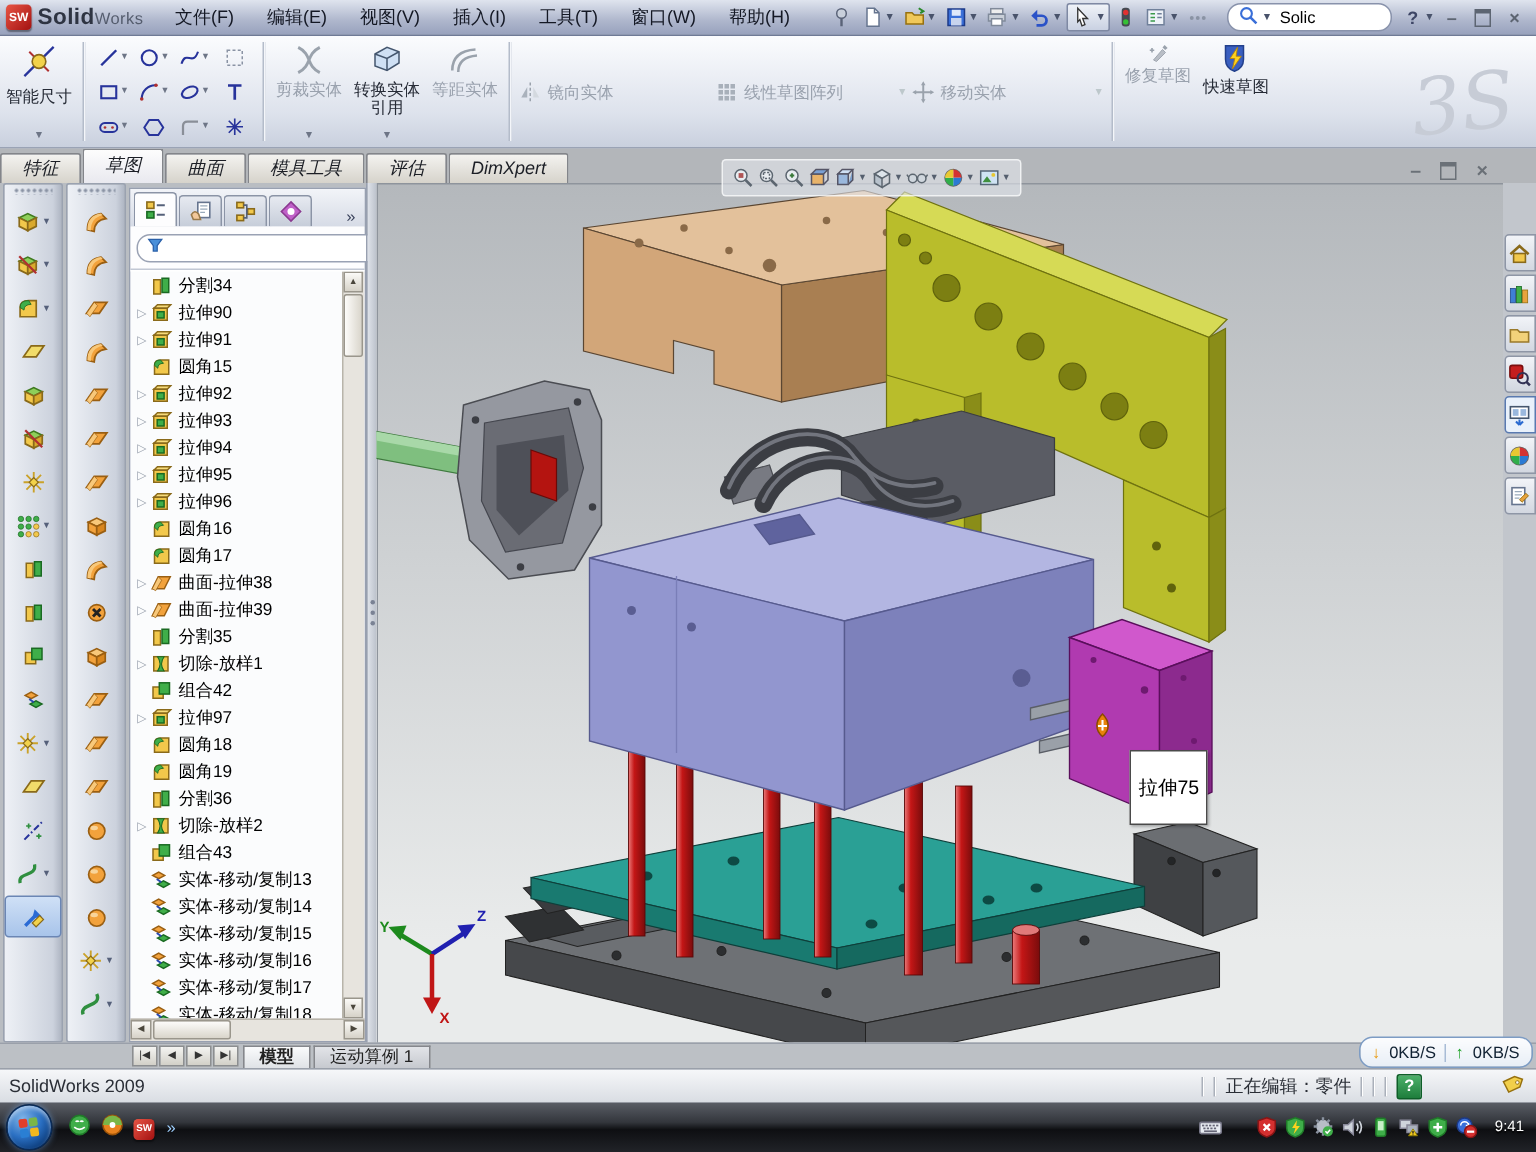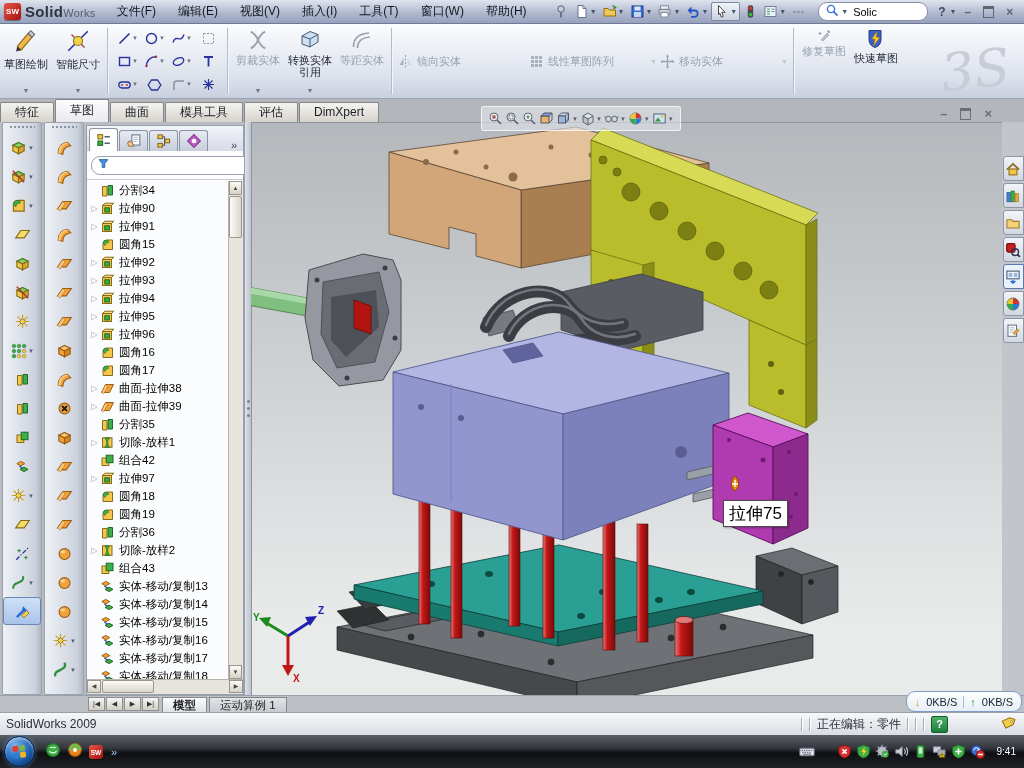--- a/index.html
+++ b/index.html
@@ -44,21 +44,21 @@
     align-content:center;margin:0 2px;}
   .ent{display:flex;align-items:center;justify-content:center;border-radius:2px;}
   .ent .car{font-size:6px;color:#6d7586;margin-left:0px;}
   .stackcol{display:flex;justify-content:center;gap:3px;margin:0 2px;}
   .stackrow{display:flex;align-items:center;gap:4px;font-size:11px;color:#9aa2ae;width:128px;}
   .stackrow .car{margin-left:auto;font-size:7px;color:#9aa8;} 
   #watermark{position:absolute;right:14px;top:22px;font-size:52px;font-style:italic;
     color:#c7ccd6;font-family:"DejaVu Serif",serif;transform:rotate(-6deg);line-height:48px;}
   
   #tabstrip{position:absolute;top:99px;left:0;width:1024px;height:23px;background:#b3b6ba;
-    display:flex;align-items:flex-end;}
+    display:flex;align-items:flex-end;font-style:italic;}
   .rtab{height:19px;line-height:18px;padding:0 14px;margin-right:1px;font-size:12px;color:#1c1f26;
     background:linear-gradient(#f4f3f0,#d6d3cb);border:1px solid #83858a;border-bottom:none;
     border-radius:2px 2px 0 0;}
   .rtab.active{height:22px;line-height:21px;background:linear-gradient(#fdfdfd,#e9e9ef);z-index:2;}
   
   #main{position:absolute;top:122px;left:0;width:1024px;height:573px;background:#b9bdc2;}
   #lefttools{position:absolute;left:0;top:0;width:86px;height:573px;display:flex;gap:2px;padding-left:2px;box-sizing:border-box;}
   .vtoolbar{width:40px;background:linear-gradient(90deg,#eef1f6,#ccd2dd 85%,#aeb5c2);
     border:1px solid #9aa2b0;border-radius:2px;display:flex;flex-direction:column;align-items:center;padding-top:2px;box-sizing:border-box;}
   .dragdots{width:26px;height:5px;margin-bottom:3px;
@@ -99,22 +99,22 @@
   
   #viewport{position:absolute;left:251px;top:0;width:751px;height:573px;
     background:linear-gradient(#b4b8bc,#e9ebeb 88%);box-shadow:inset 1px 1px 0 #8e949c;}
   #viewport svg.model{position:absolute;left:0;top:0;}
   #headsup{position:absolute;left:230px;top:-16px;height:23px;display:flex;align-items:center;gap:2px;
     background:rgba(226,230,236,.6);border:1px solid rgba(255,255,255,.7);border-radius:3px;padding:0 6px;z-index:6;}
   .hu{display:flex;align-items:center;}
   .hu .car{font-size:6px;color:#555f6e;margin-left:1px;}
   #doccontrols{position:absolute;right:10px;top:-16px;display:flex;gap:13px;align-items:center;z-index:6;
     color:#6a7077;font-weight:bold;font-size:13px;}
-  #vp-tooltip{position:absolute;left:472px;top:378px;background:#fff;border:1px solid #4a4a4a;
-    padding:1px 5px;font-size:17px;color:#000;z-index:5;box-shadow:1px 1px 2px rgba(0,0,0,.3);}
+  #vp-tooltip{position:absolute;left:502px;top:378px;background:#fff;border:1px solid #4a4a4a;
+    padding:15px 5px;font-size:13px;color:#000;z-index:5;box-shadow:1px 1px 2px rgba(0,0,0,.3);}
   #vp-cursor{position:absolute;left:474px;top:352px;z-index:5;}
   
   #taskpane{position:absolute;left:1002px;top:0;width:22px;height:573px;background:#c2c6cc;
     display:flex;flex-direction:column;align-items:center;padding-top:34px;gap:2px;box-sizing:border-box;}
   .tp{width:21px;height:25px;display:flex;align-items:center;justify-content:center;
     background:linear-gradient(#f2f4f8,#d2d7e0);border:1px solid #8e96a6;border-radius:3px 0 0 3px;box-sizing:border-box;}
   .tp.active{background:#e9f1fb;border-color:#5a7ab0;}
   
   #bottombar{position:absolute;top:695px;left:0;width:1024px;height:17px;background:#bcc0c5;
     display:flex;align-items:center;padding-left:88px;box-sizing:border-box;border-top:1px solid #9aa0aa;}
@@ -283,29 +283,20 @@
     <span class="tb-help">?</span>
     <span class="car" style="font-size:7px;color:#49536b">▼</span>
     <div id="winbtns">
       <span>–</span>
       <span class="restore-glyph"></span>
       <span>×</span>
     </div>
   </div>
 
   <div id="cmdbar">
-    <div class="bigbtn" id="btn-sketch">
-      <span class="bicon"><svg width="26" height="26" viewBox="0 0 24 24">
-            <path d="M4,17 L14,5 17.5,8.5 7.5,20.5 Z" fill="#f2b84b" stroke="#8a6a1a"></path>
-            <path d="M14,5 l2.5,-2.5 3.5,3.5 -2.5,2.5 Z" fill="#c8ccd4" stroke="#667"></path>
-            <path d="M4,17 l-1.2,4.8 4.7,-1.3 Z" fill="#333"></path>
-          </svg></span>
-      <span class="lbl">草图绘制</span>
-      <span class="car">▼</span>
-    </div>
     <div class="bigbtn" id="btn-smartdim">
       <span class="bicon"><svg width="26" height="26" viewBox="0 0 24 24">
             <path d="M3,21 L21,3" stroke="#27339b" stroke-width="1.4"></path>
             <path d="M6,6 L18,18" stroke="#b03030" stroke-width="1.2"></path>
             <circle cx="12" cy="12" r="4.2" fill="#f2d24b" stroke="#8a6a1a"></circle>
           </svg></span>
       <span class="lbl">智能尺寸</span>
       <span class="car">▼</span>
     </div>
     <div class="cm-sep"></div>

